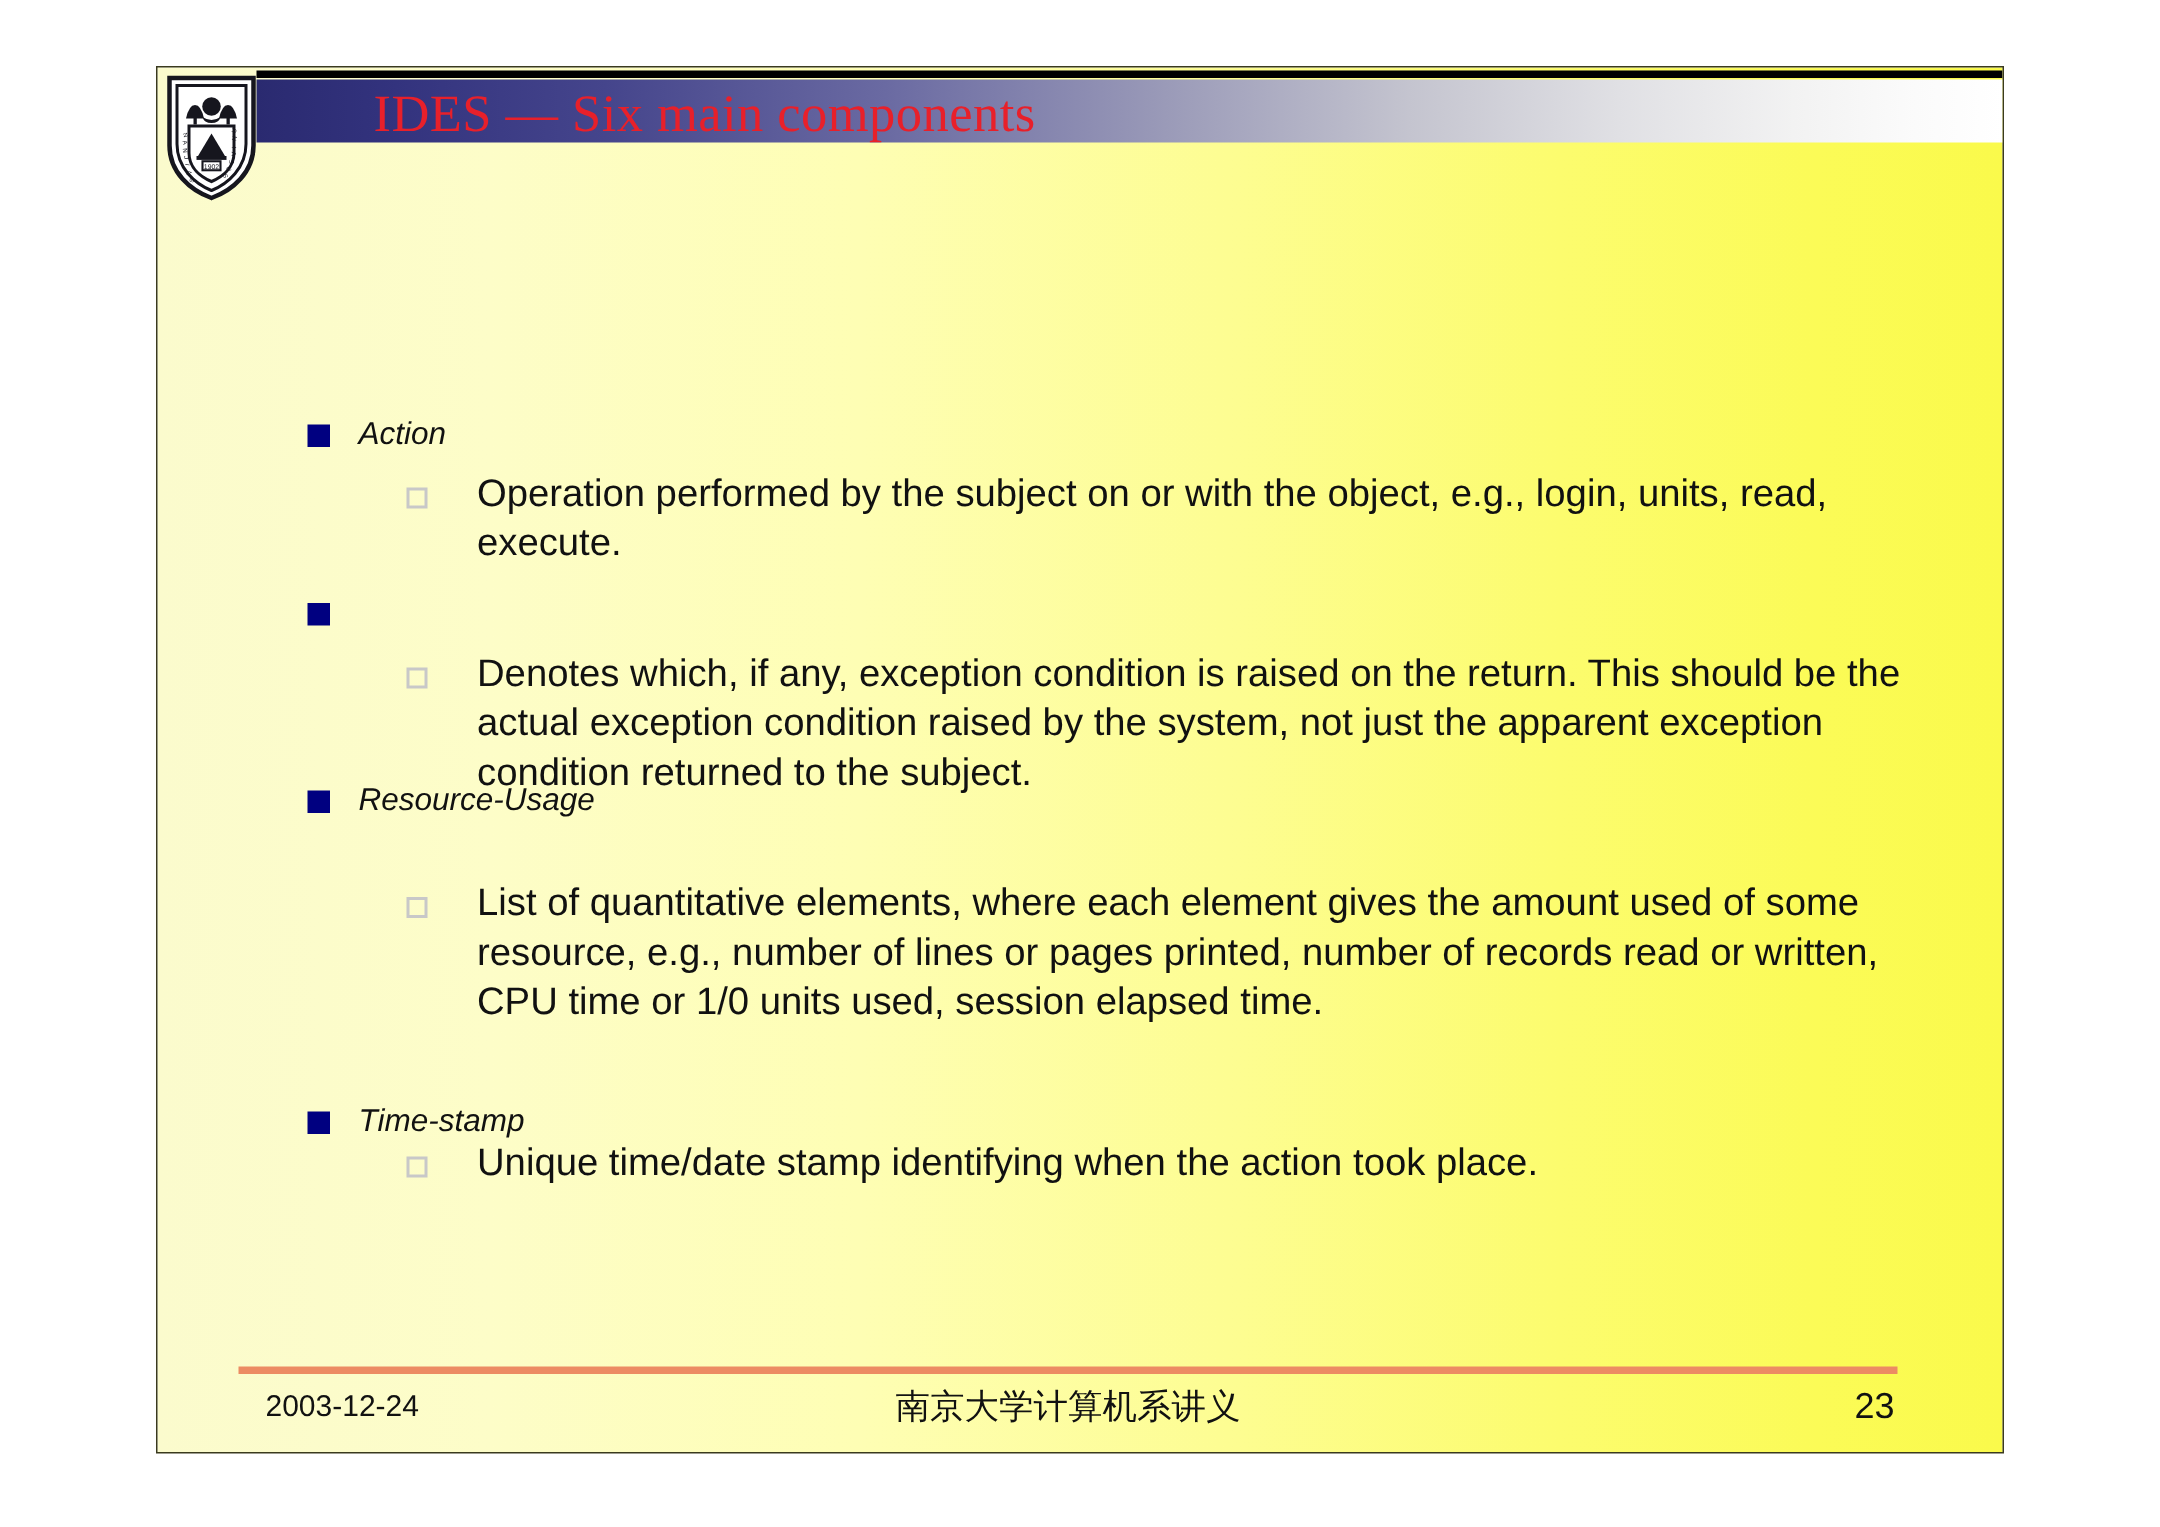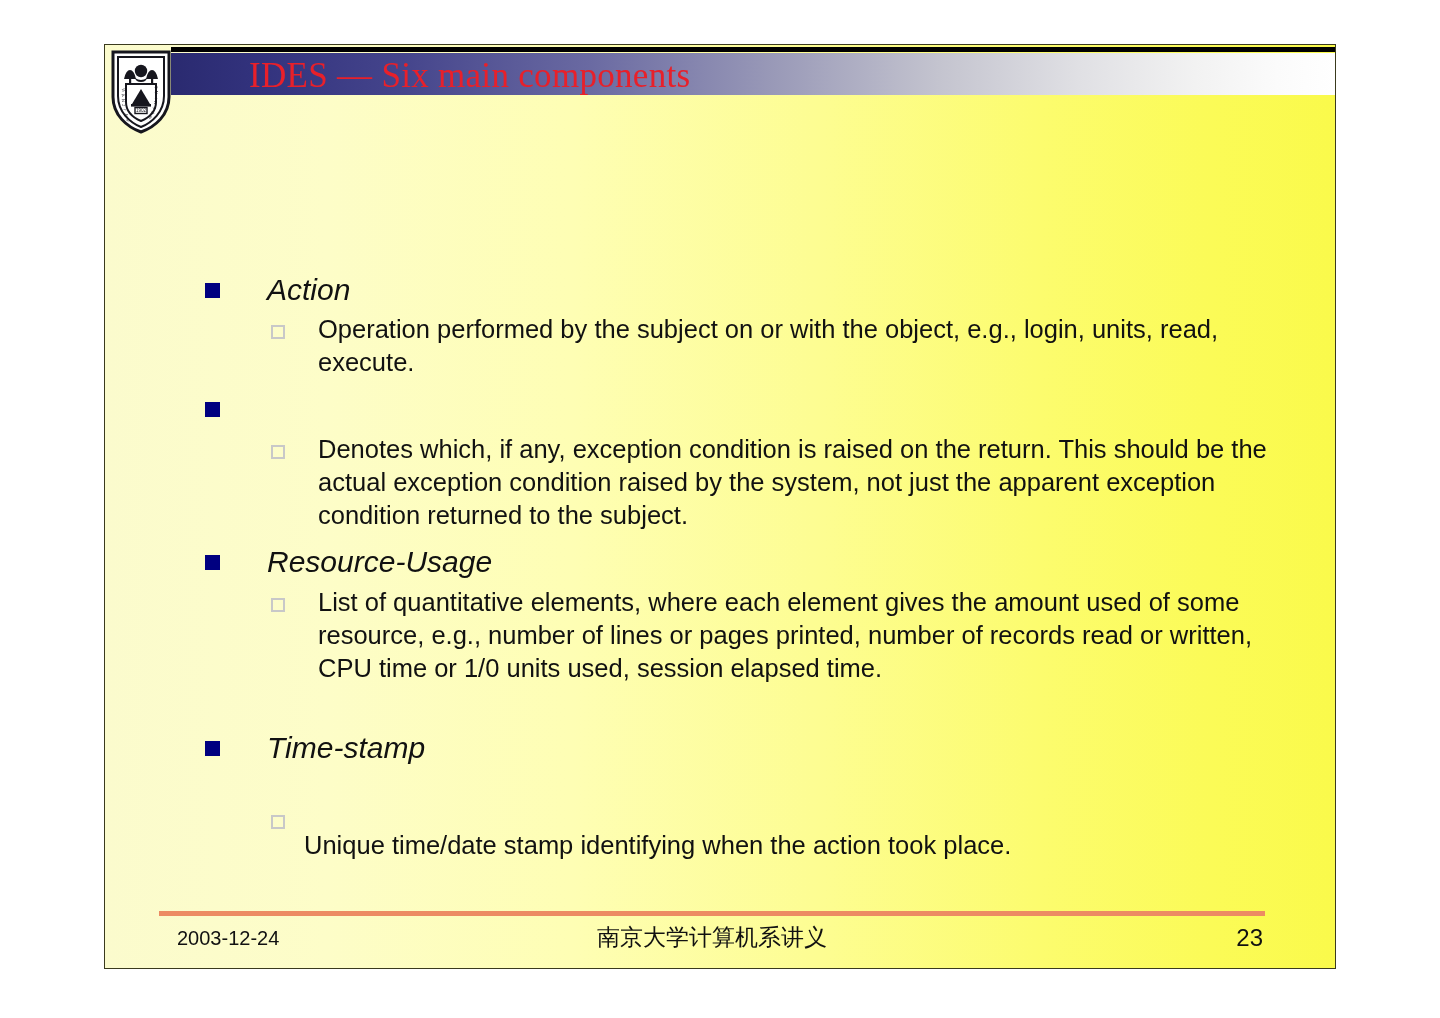--- a/index.html
+++ b/index.html
@@ -99,22 +99,22 @@
     align-items: flex-start;
   }
   .lvl1 .marker {
     width: 15px;
     height: 15px;
     background: #000080;
     flex: 0 0 auto;
     margin-top: 12px;
   }
   .lvl1 .text {
-    margin-left: 47px;
-    font-size: 30px;
+    margin-left: 19px;
+    font-size: 21px;
     line-height: 37px;
     font-style: italic;
     color: #111111;
     white-space: nowrap;
   }
 
   .lvl2 {
     position: absolute;
     left: 166px;
     display: flex;
@@ -238,34 +238,34 @@
     </div>
 
     <div class="lvl1" style="top:345px;">
       <span class="marker"></span>
     </div>
     <div class="lvl2 w-mid" style="top:388px;">
       <span class="marker"></span>
       <span class="text">Denotes which, if any, exception condition is raised on the return. This should be the actual exception condition raised by the system, not just the apparent exception condition returned to the subject.</span>
     </div>
 
-    <div class="lvl1" style="top:498px;">
+    <div class="lvl1" style="top:470px;">
       <span class="marker"></span>
       <span class="text">Resource-Usage</span>
     </div>
     <div class="lvl2 w-wide" style="top:541px;">
       <span class="marker"></span>
       <span class="text">List of quantitative elements, where each element gives the amount used of some resource, e.g., number of lines or pages printed, number of records read or written, CPU time or 1/0 units used, session elapsed time.</span>
     </div>
 
     <div class="lvl1" style="top:684px;">
       <span class="marker"></span>
       <span class="text">Time-stamp</span>
     </div>
-    <div class="lvl2 w-wide" style="top:758px;flex-direction:column;">
+    <div class="lvl2 w-wide" style="top:714px;">
       <span class="marker"></span>
       <span class="text">Unique time/date stamp identifying when the action took place.</span>
     </div>
 
   </div>
 
   <div id="footer-rule"></div>
   <div class="footer-txt" id="footer-date">2003-12-24</div>
   <div class="footer-txt" id="footer-center">南京大学计算机系讲义</div>
   <div class="footer-txt" id="footer-page">23</div>

